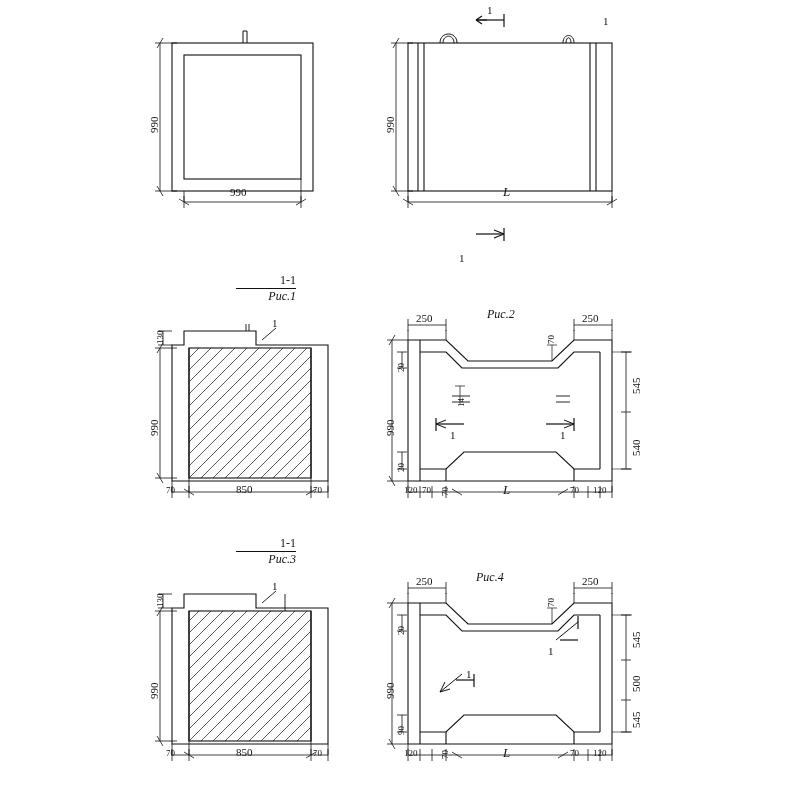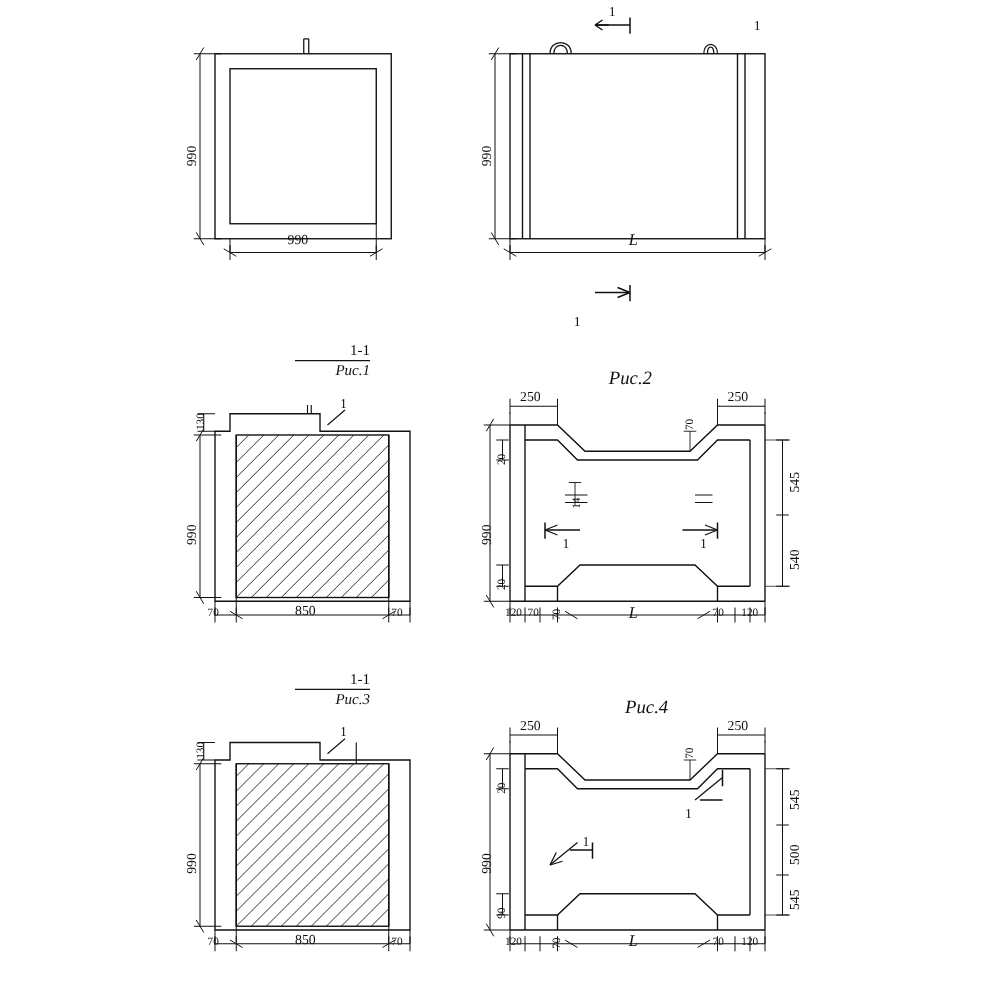--- a/index.html
+++ b/index.html
@@ -4,21 +4,21 @@
 <style>
   html,body{margin:0;padding:0;background:#fff;}
   body{width:800px;height:800px;font-family:"Liberation Serif",serif;color:#111;}
   #sheet{position:relative;width:800px;height:800px;overflow:hidden;}
   svg{display:block;}
   .lbl{position:absolute;font-family:"Liberation Serif",serif;font-size:11px;color:#111;white-space:nowrap;}
   .lbl.tiny{font-size:9px;}
   .lbl.big{font-size:13px;}
   .vert{transform:rotate(-90deg);transform-origin:left top;}
   .ital{font-style:italic;}
-  .cap{font-family:"Liberation Serif",serif;font-size:15px;}
+  .cap{font-family:"Liberation Serif",serif;font-size:12px;margin-top:12px;}
   .frac{position:absolute;text-align:right;}
   .frac .top{font-size:12px;line-height:13px;}
   .frac .bar{border-top:1px solid #111;height:0;margin:1px 0;}
   .frac .bot{font-size:12px;line-height:13px;font-style:italic;}
 </style>
 </head>
 <body>
 
 <div id="sheet">
 
@@ -297,21 +297,21 @@
   <div class="lbl tiny" style="left:570px;top:485px;">70</div>
   <div class="lbl tiny" style="left:593px;top:485px;">120</div>
   <div class="lbl big ital" style="left:503px;top:482px;">L</div>
 
   <div class="frac" style="left:236px;top:537px;width:60px;">
     <div class="top">1-1</div>
     <div class="bar"></div>
     <div class="bot">Рис.3</div>
   </div>
 
-  <div class="cap ital" style="position:absolute;left:500px;top:558px;">Рис.4</div>
+  <div class="cap ital" style="position:absolute;left:476px;top:558px;">Рис.4</div>
 
   <div class="lbl" style="left:272px;top:580px;">1</div>
   <div class="lbl tiny vert" style="left:155px;top:607px;">130</div>
   <div class="lbl vert" style="left:148px;top:699px;">990</div>
   <div class="lbl tiny" style="left:166px;top:748px;">70</div>
   <div class="lbl" style="left:236px;top:746px;">850</div>
   <div class="lbl tiny" style="left:313px;top:748px;">70</div>
 
   <div class="lbl" style="left:416px;top:575px;">250</div>
   <div class="lbl" style="left:582px;top:575px;">250</div>

